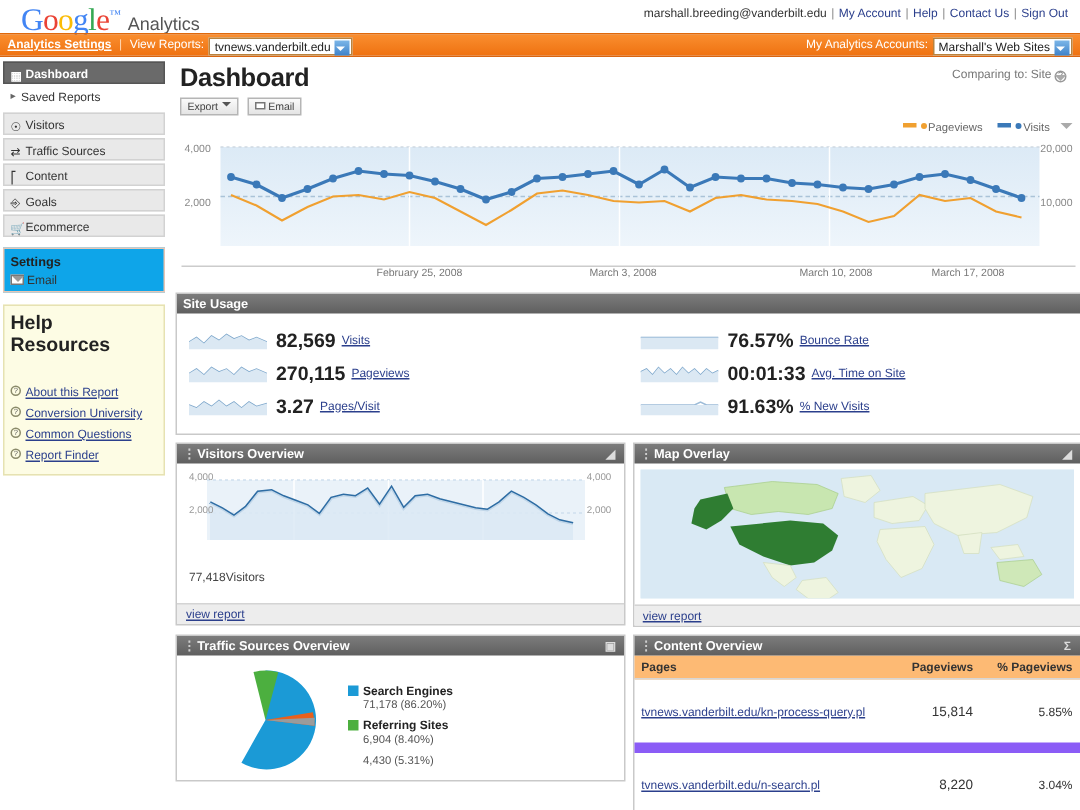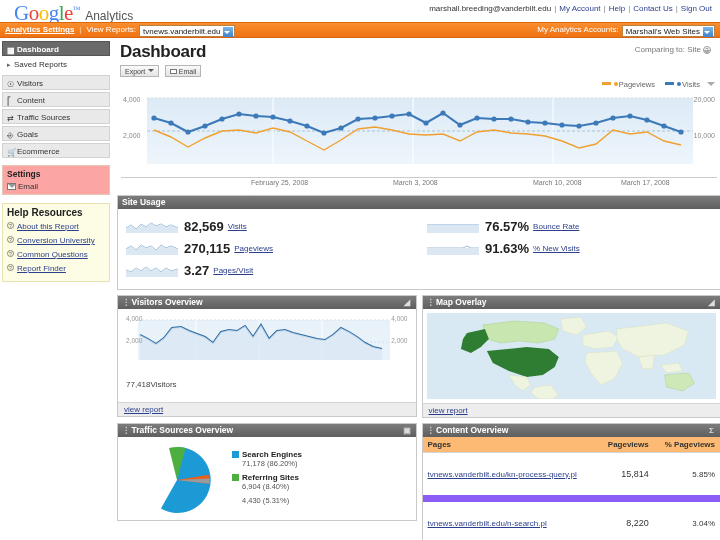--- a/index.html
+++ b/index.html
@@ -99,30 +99,30 @@
   .nav-item .ic { display:inline-block; width:10px; vertical-align:-1px; }
   .nav-sub {
     height:14px; line-height:14px; font-size:8px;
     color:#333; padding-left:12px; margin-bottom:3px;
     background:#fff; position:relative;
   }
   .nav-sub::before {
     content:"\25B8"; position:absolute; left:5px; top:0; font-size:7px; color:#666;
   }
   .box-settings {
-    background:#fca5a5; border:1px solid #e8c6b4;
+    background:#0ea5e9; border:1px solid #e8c6b4;
     padding:3px 4px; margin-top:7px;
   }
   .box-settings .bt { font-weight:bold; font-size:8.5px; color:#222; margin-bottom:3px; }
   .box-settings .ln { font-size:8px; color:#333; }
   .box-help {
     background:#fdfce4; border:1px solid #e6e2b2;
     padding:3px 4px; margin-top:8px;
   }
-  .box-help .bt { font-weight:bold; font-size:10px; color:#222; margin-bottom:4px; }
+  .box-help .bt { font-weight:bold; font-size:13px; color:#222; margin-bottom:20px; }
   .box-help a {
     display:block; font-size:8px; color:#2b3f8c;
     text-decoration:underline; margin-bottom:5px; padding-left:10px;
     position:relative; white-space:nowrap;
   }
   .box-help a .qm {
     position:absolute; left:0; top:0;
     width:7px; height:7px; border:1px solid #8a8a6a; border-radius:50%;
     font-size:5px; line-height:6px; text-align:center; color:#555;
     text-decoration:none;
@@ -242,21 +242,21 @@
     padding:2px 6px; font-size:8px;
   }
   .viewreport a { color:#2b3f8c; text-decoration:underline; }
 
   .mini-ax { position:absolute; font-size:6.5px; color:#999; }
 
   
   .mapbox { background:#daeaf5; height:86px; margin:4px; position:relative; overflow:hidden; }
 
   
-  .pierow { display:flex; padding:5px 4px 4px 4px; align-items:center; }
+  .pierow { display:flex; padding:5px 4px 4px 4px; align-items:flex-end; }
   .piewrap { flex:0 0 110px; display:flex; justify-content:center; padding-top:2px;}
   .pielegend { flex:1; padding-top:2px; }
   .pl-item { margin-bottom:5px; }
   .pl-name { font-size:8px; font-weight:bold; color:#222; }
   .pl-sw { display:inline-block; width:7px; height:7px; margin-right:3px; vertical-align:-1px; }
   .pl-val { font-size:7.5px; color:#555; margin-left:10px; }
 
   
   table.ct { width:100%; border-collapse:collapse; }
   table.ct th {
@@ -300,24 +300,24 @@
     <div class="nav-item active">
       <span class="ic">▦</span><span>Dashboard</span>
     </div>
     <div class="nav-sub">
       <span>Saved Reports</span>
     </div>
     <div class="nav-item">
       <span class="ic">☉</span><span>Visitors</span>
     </div>
     <div class="nav-item">
+      <span class="ic">⇄</span><span>Traffic Sources</span>
+    </div>
+    <div class="nav-item">
       <span class="ic">⎡</span><span>Content</span>
-    </div>
-    <div class="nav-item">
-      <span class="ic">⇄</span><span>Traffic Sources</span>
     </div>
     <div class="nav-item">
       <span class="ic">⎆</span><span>Goals</span>
     </div>
     <div class="nav-item">
       <span class="ic">🛒</span><span>Ecommerce</span>
     </div>
 
     <div class="box-settings">
       <div class="bt">Settings</div>
@@ -455,20 +455,28 @@
           <div class="su-row">
             <svg class="su-spark" viewBox="0 0 52 14">
                 <path d="M0,6 L52,6" fill="none" stroke="#7fa8cc" stroke-width="1"></path>
                 <rect x="0" y="6" width="52" height="8" fill="#dbe8f3"></rect>
               </svg>
             <span class="su-val">76.57%</span>
             <span class="su-lbl">Bounce Rate</span>
           </div>
           <div class="su-row">
             <svg class="su-spark" viewBox="0 0 52 14">
+                <path d="M0,7 L4,5 L8,9 L12,4 L16,8 L20,5 L24,9 L28,4 L32,8 L36,5 L40,9 L44,5 L48,8 L52,6" fill="none" stroke="#7fa8cc" stroke-width="1"></path>
+                <path d="M0,7 L4,5 L8,9 L12,4 L16,8 L20,5 L24,9 L28,4 L32,8 L36,5 L40,9 L44,5 L48,8 L52,6 L52,14 L0,14 Z" fill="#dbe8f3"></path>
+              </svg>
+            <span class="su-val">00:01:33</span>
+            <span class="su-lbl">Avg. Time on Site</span>
+          </div>
+          <div class="su-row">
+            <svg class="su-spark" viewBox="0 0 52 14">
                 <path d="M0,7 L36,7 L40,5 L44,7 L52,7" fill="none" stroke="#9cbbd8" stroke-width="1"></path>
                 <rect x="0" y="7" width="52" height="7" fill="#dbe8f3"></rect>
               </svg>
             <span class="su-val">91.63%</span>
             <span class="su-lbl">% New Visits</span>
           </div>
         </div>
       </div>
     </div>
 

